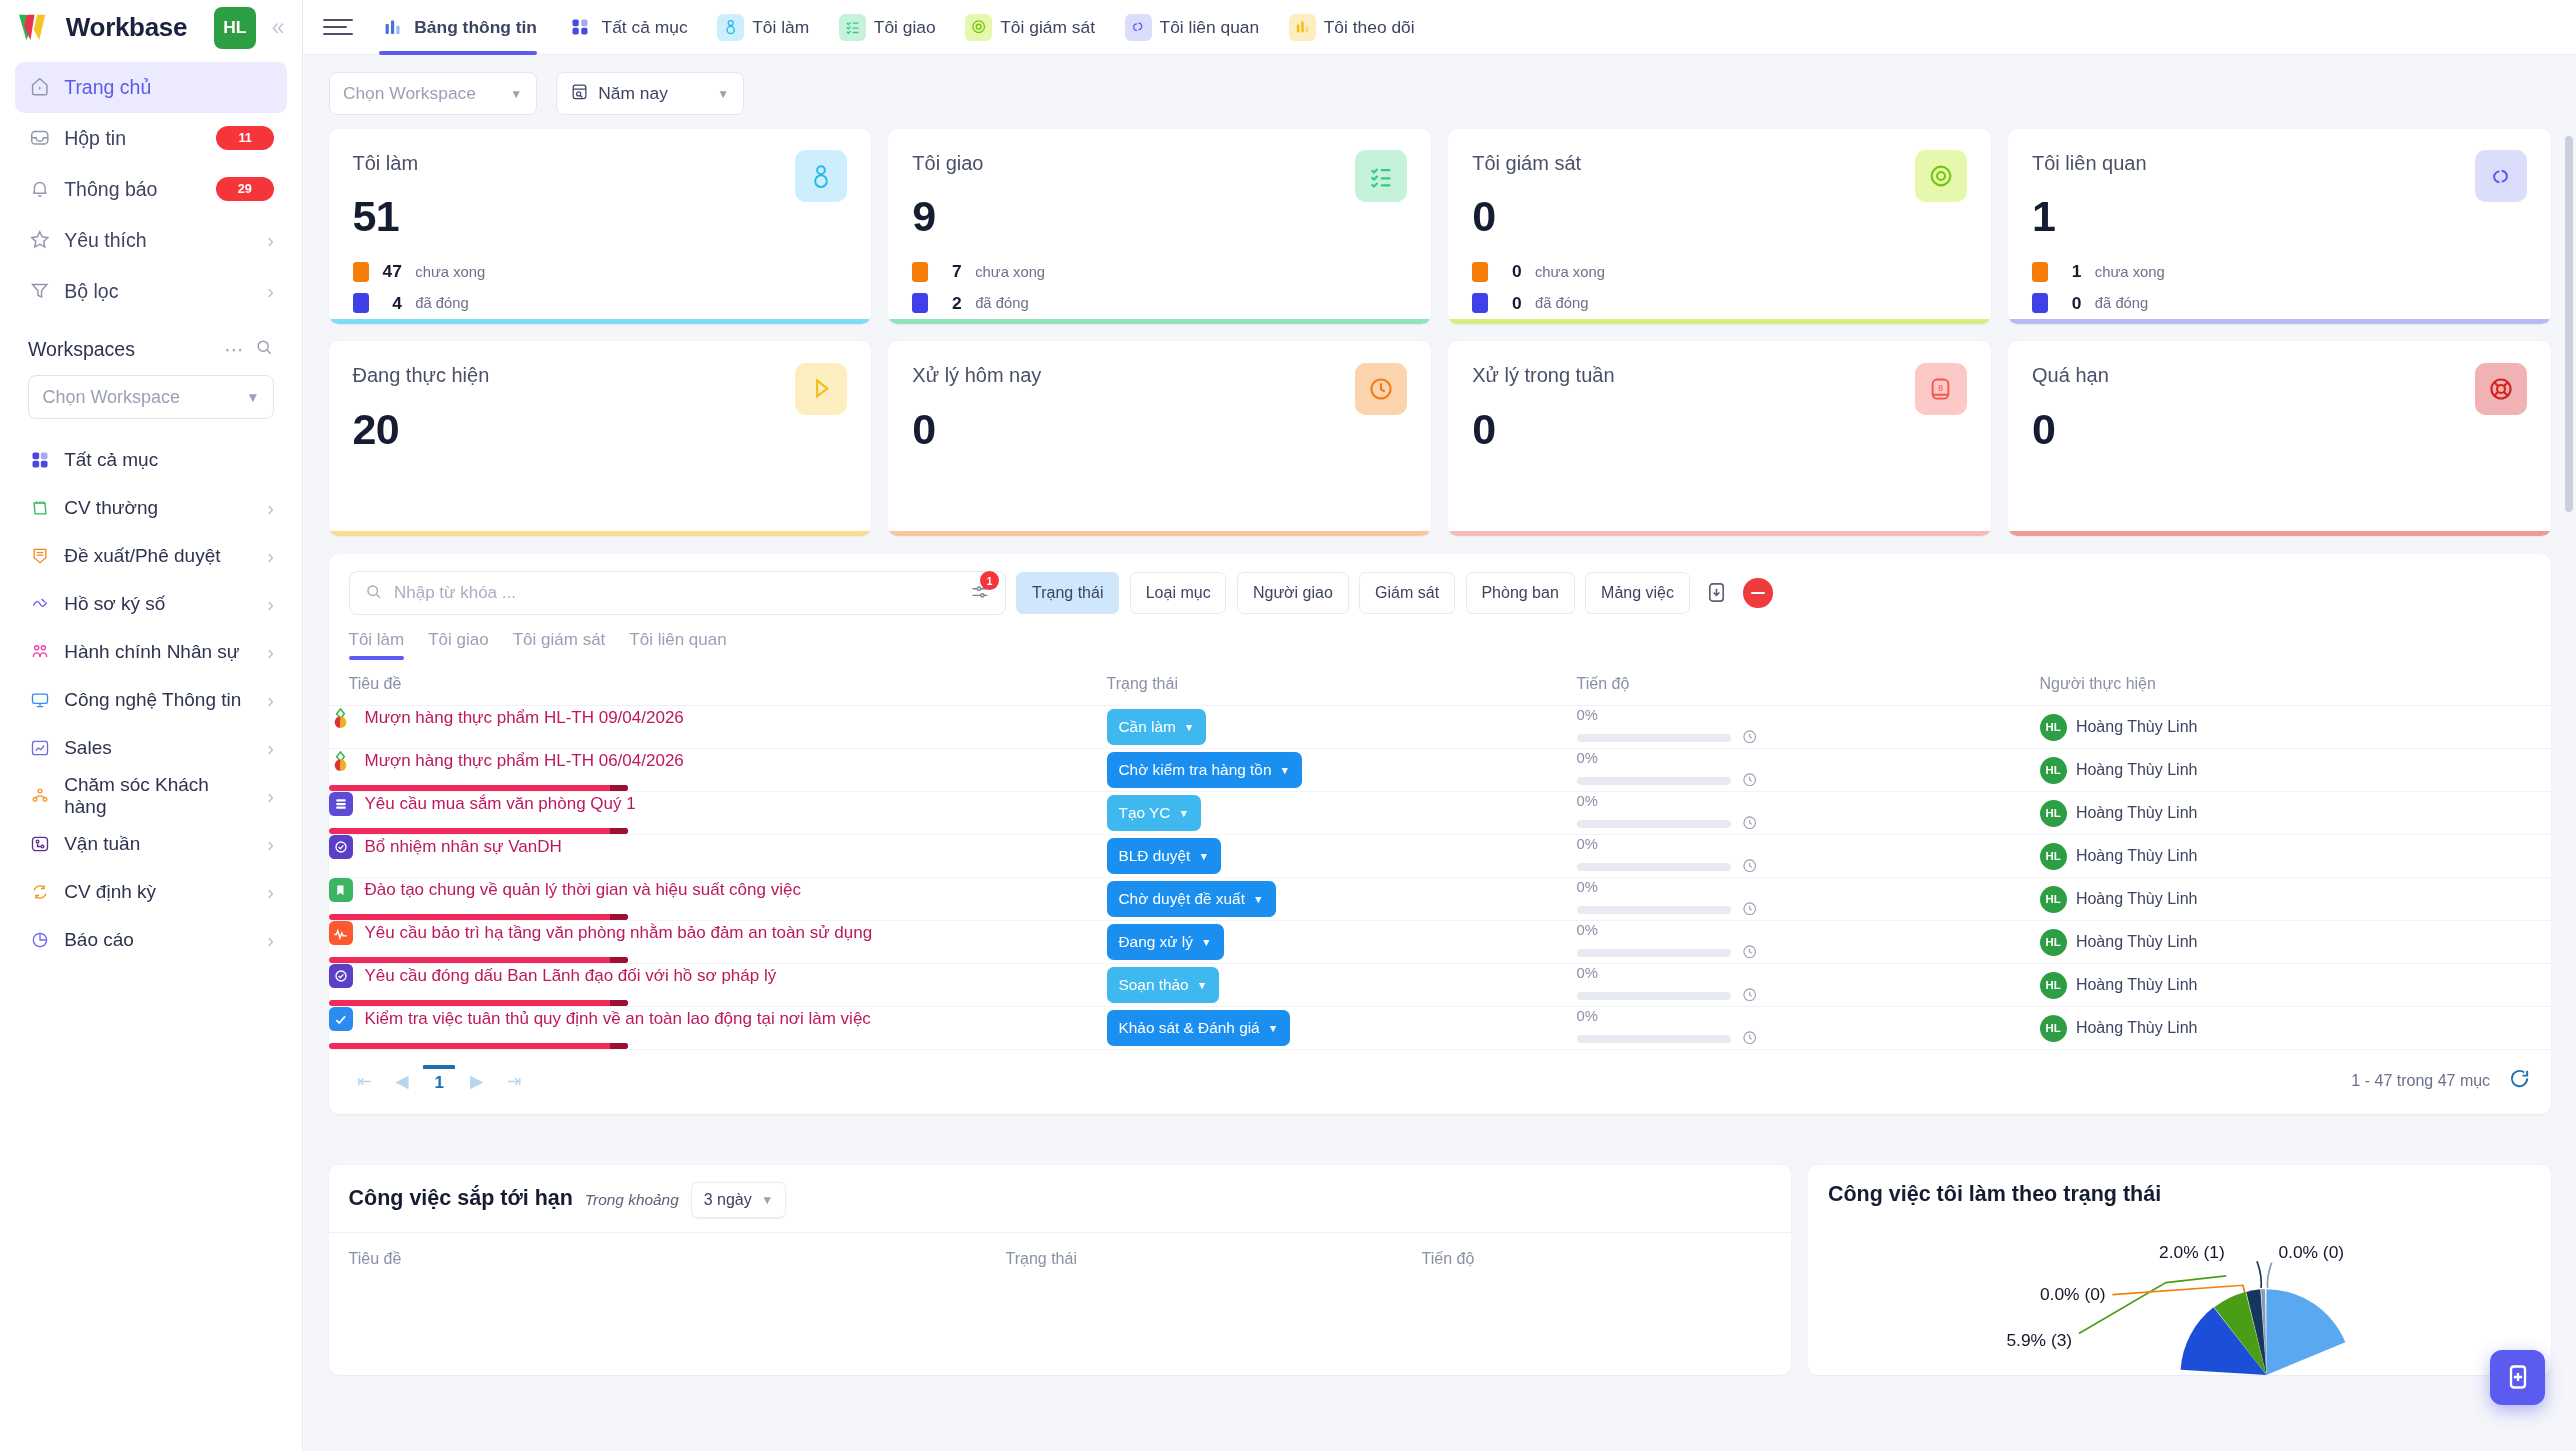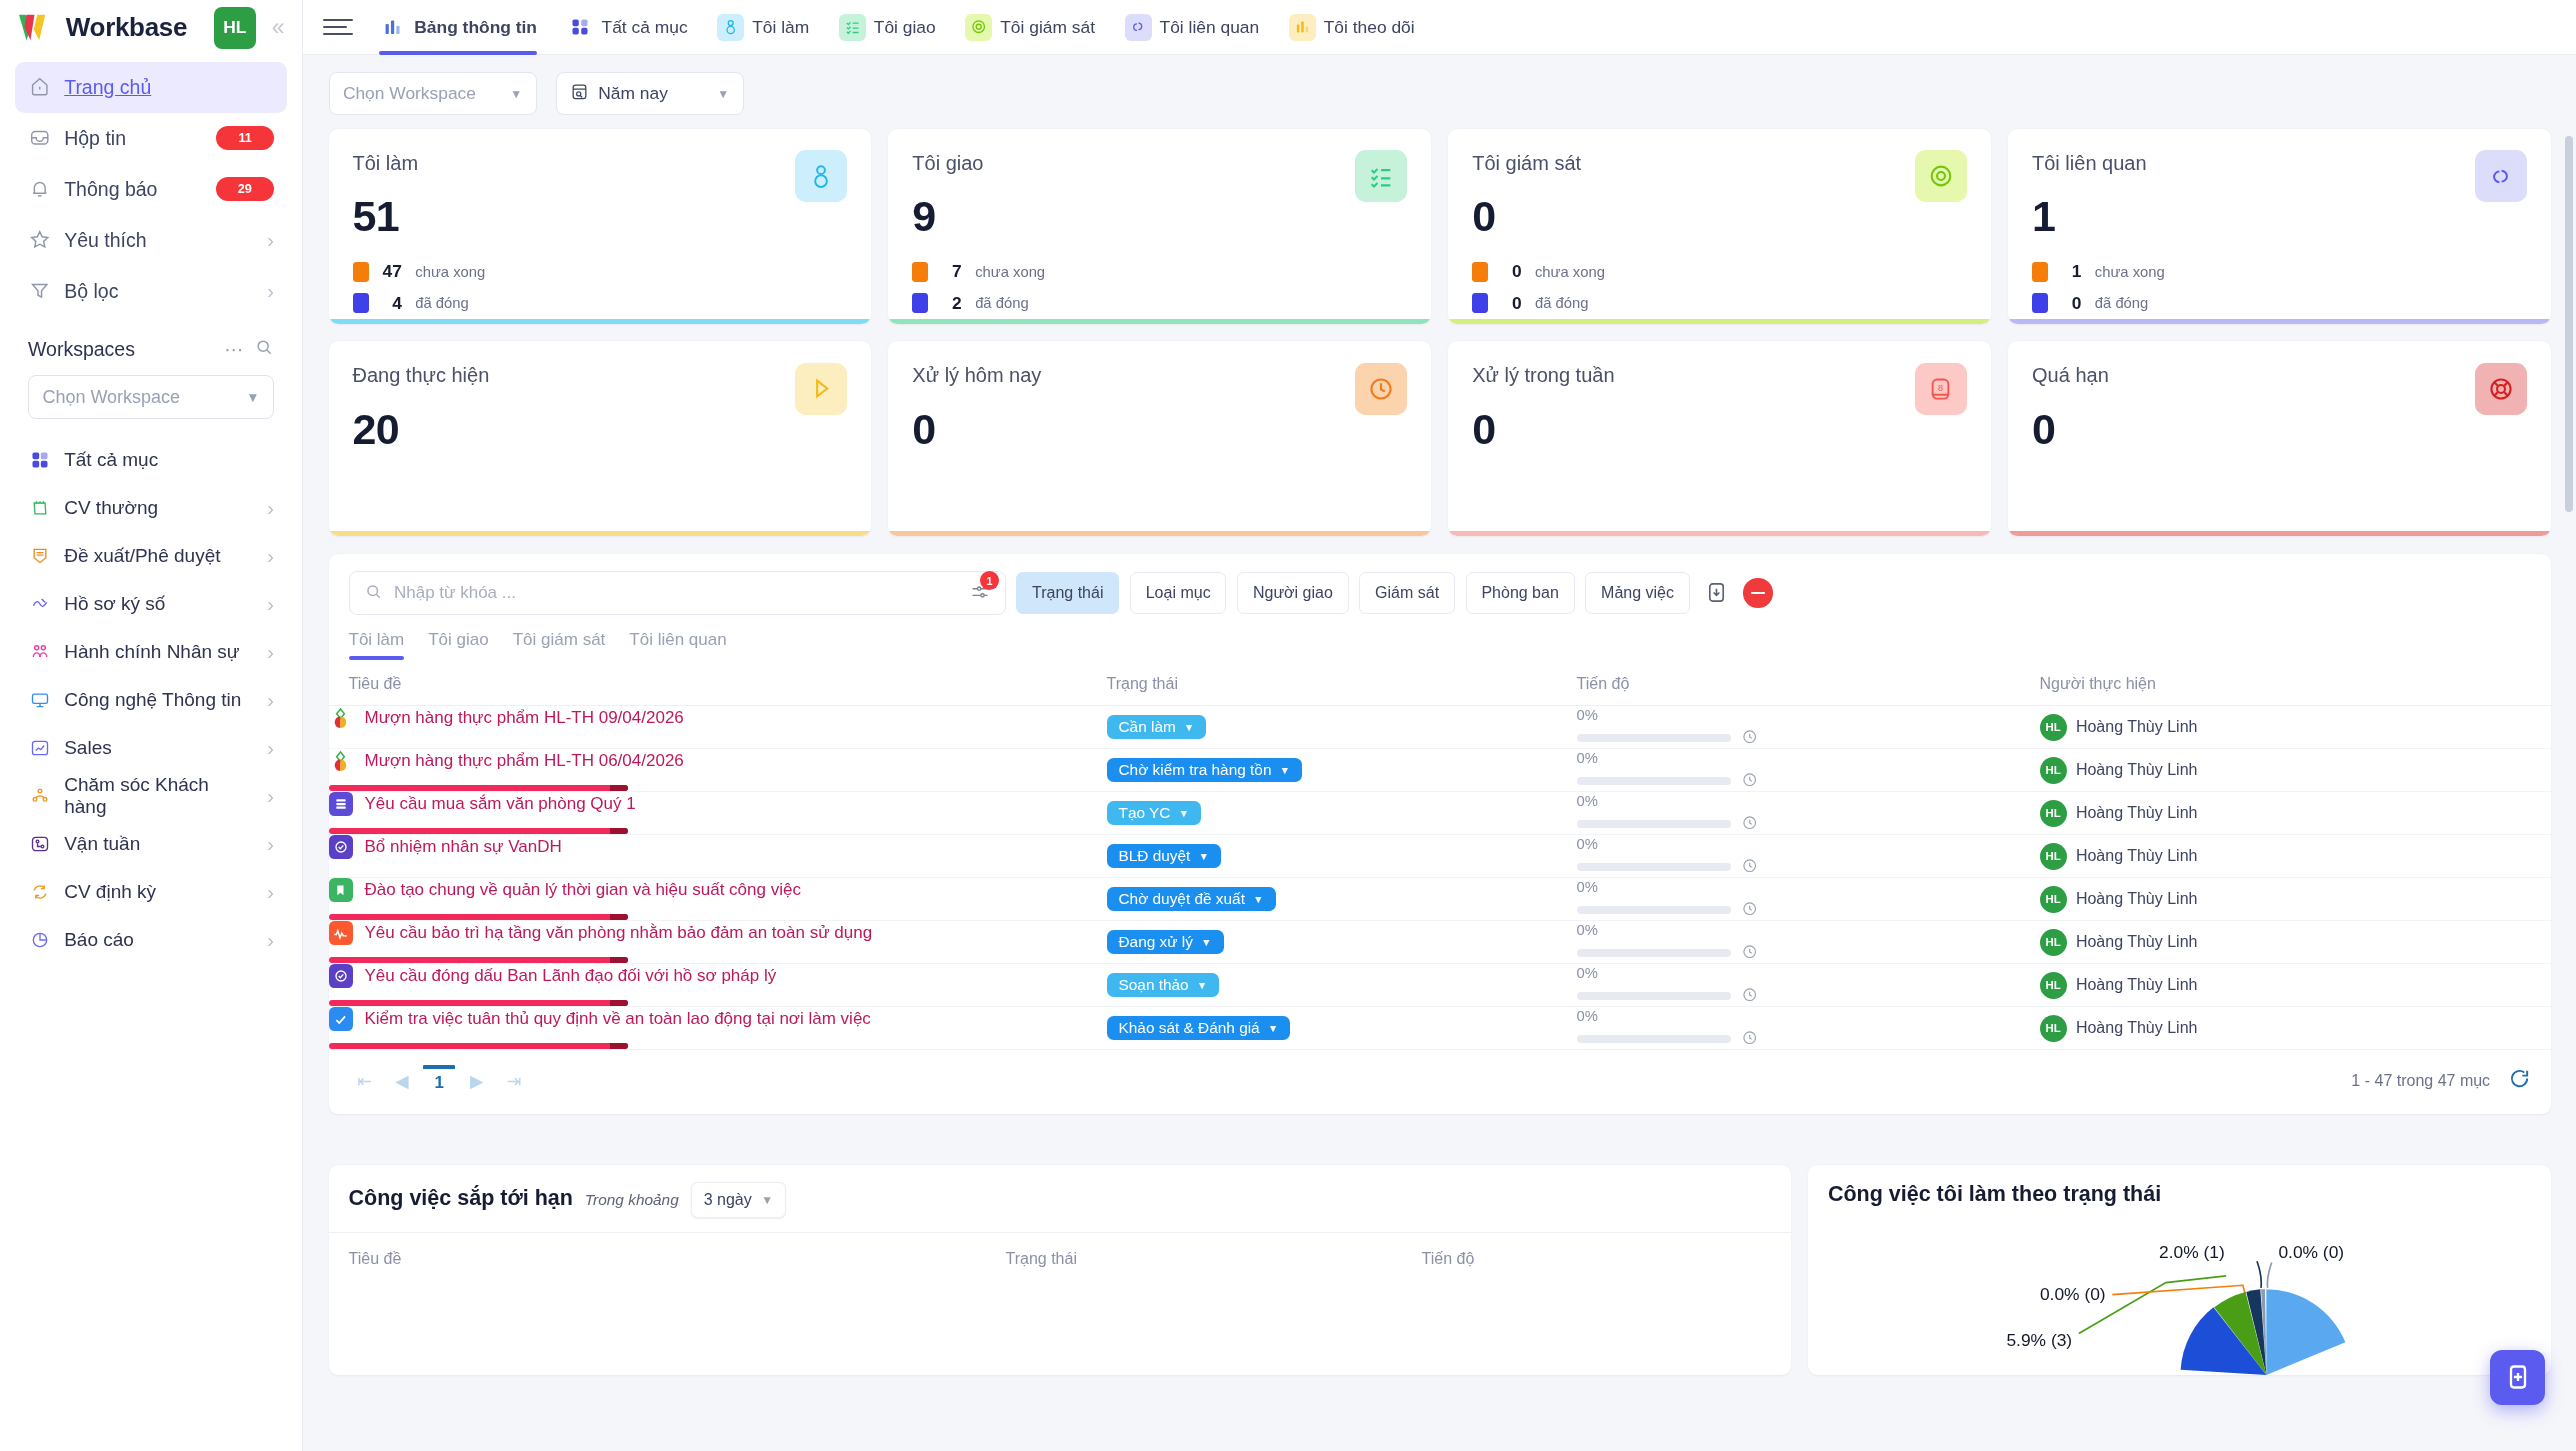--- a/index.html
+++ b/index.html
@@ -30,21 +30,21 @@
     display: flex; align-items: center; justify-content: center;
   }
   .collapse-icon { font-size: 23px; color: #c3c8d4; margin-left: 6.7px; }
 
   .nav-top { padding: 6.7px 14.8px 0 14.8px; }
   .nav-item {
     display: flex; align-items: center; height: 51px;
     padding: 0 13.4px; border-radius: 9.4px; gap: 12px; cursor: pointer;
   }
   .nav-item.active { background: #eceaff; }
-  .nav-item.active .nav-label { color: #5b5bf0; text-decoration: underline; }
+  .nav-item.active .nav-label { color: #5b5bf0; }
   .nav-label { font-size: 19.5px; color: #3d4461; flex: 1; }
   .nav-ico { width: 24px; height: 24px; display:flex; align-items:center; justify-content:center;}
   .badge-red {
     background: #f5353a; color: #fff; border-radius: 670px;
     min-width: 24px; height: 24px; font-size: 12.7px; font-weight: 600;
     display: flex; align-items: center; justify-content: center; padding: 0 22px;
   }
   .chev { color: #b9bfcf; font-size: 20px; line-height: 1; }
 
   .ws-head {
@@ -176,21 +176,21 @@
   table.tasks td { border-bottom: 0.7px solid #f1f3f7; vertical-align: middle; padding: 0;}
   .row-title-cell { padding: 14.8px 13.4px 14.8px 20px; }
   .row-title { display: flex; align-items: center; gap: 12px; }
   .t-ico { width: 24px; height: 24px; border-radius: 5.4px; flex: 0 0 24px; display:flex; align-items:center; justify-content:center;}
   .t-text { font-size: 17px; color: #be185d; }
   .t-bar { height: 6px; width: 299px; border-radius: 3.4px; background: #f22a5b; margin-top: 12px; position: relative;}
   .t-bar::after{ content:''; position:absolute; right:0; top:0; bottom:0; width:17.4px; background:#9c1030; border-radius:0 3.4px 3.4px 0;}
   .t-bar.hidden { visibility: hidden; }
 
   .status-pill {
-    display: inline-flex; align-items: center; gap: 8px; height: 24px;
+    display: inline-flex; align-items: center; gap: 8px; height: 36px;
     border-radius: 6.7px; color: #fff; font-size: 15.4px; padding: 0 12px; font-weight: 500;
   }
   .status-pill .dn { font-size: 10.7px; opacity: .95; }
 
   .prog-wrap { display: flex; flex-direction: column; gap: 5.4px; }
   .prog-pct { font-size: 14.8px; color: #8a91a6; }
   .prog-line { display: flex; align-items: center; gap: 10.7px; }
   .prog-track { width: 154px; height: 8.7px; background: #e8eaf2; border-radius: 4.7px; }
   .clock-ico { color: #9aa1b4; }
 

